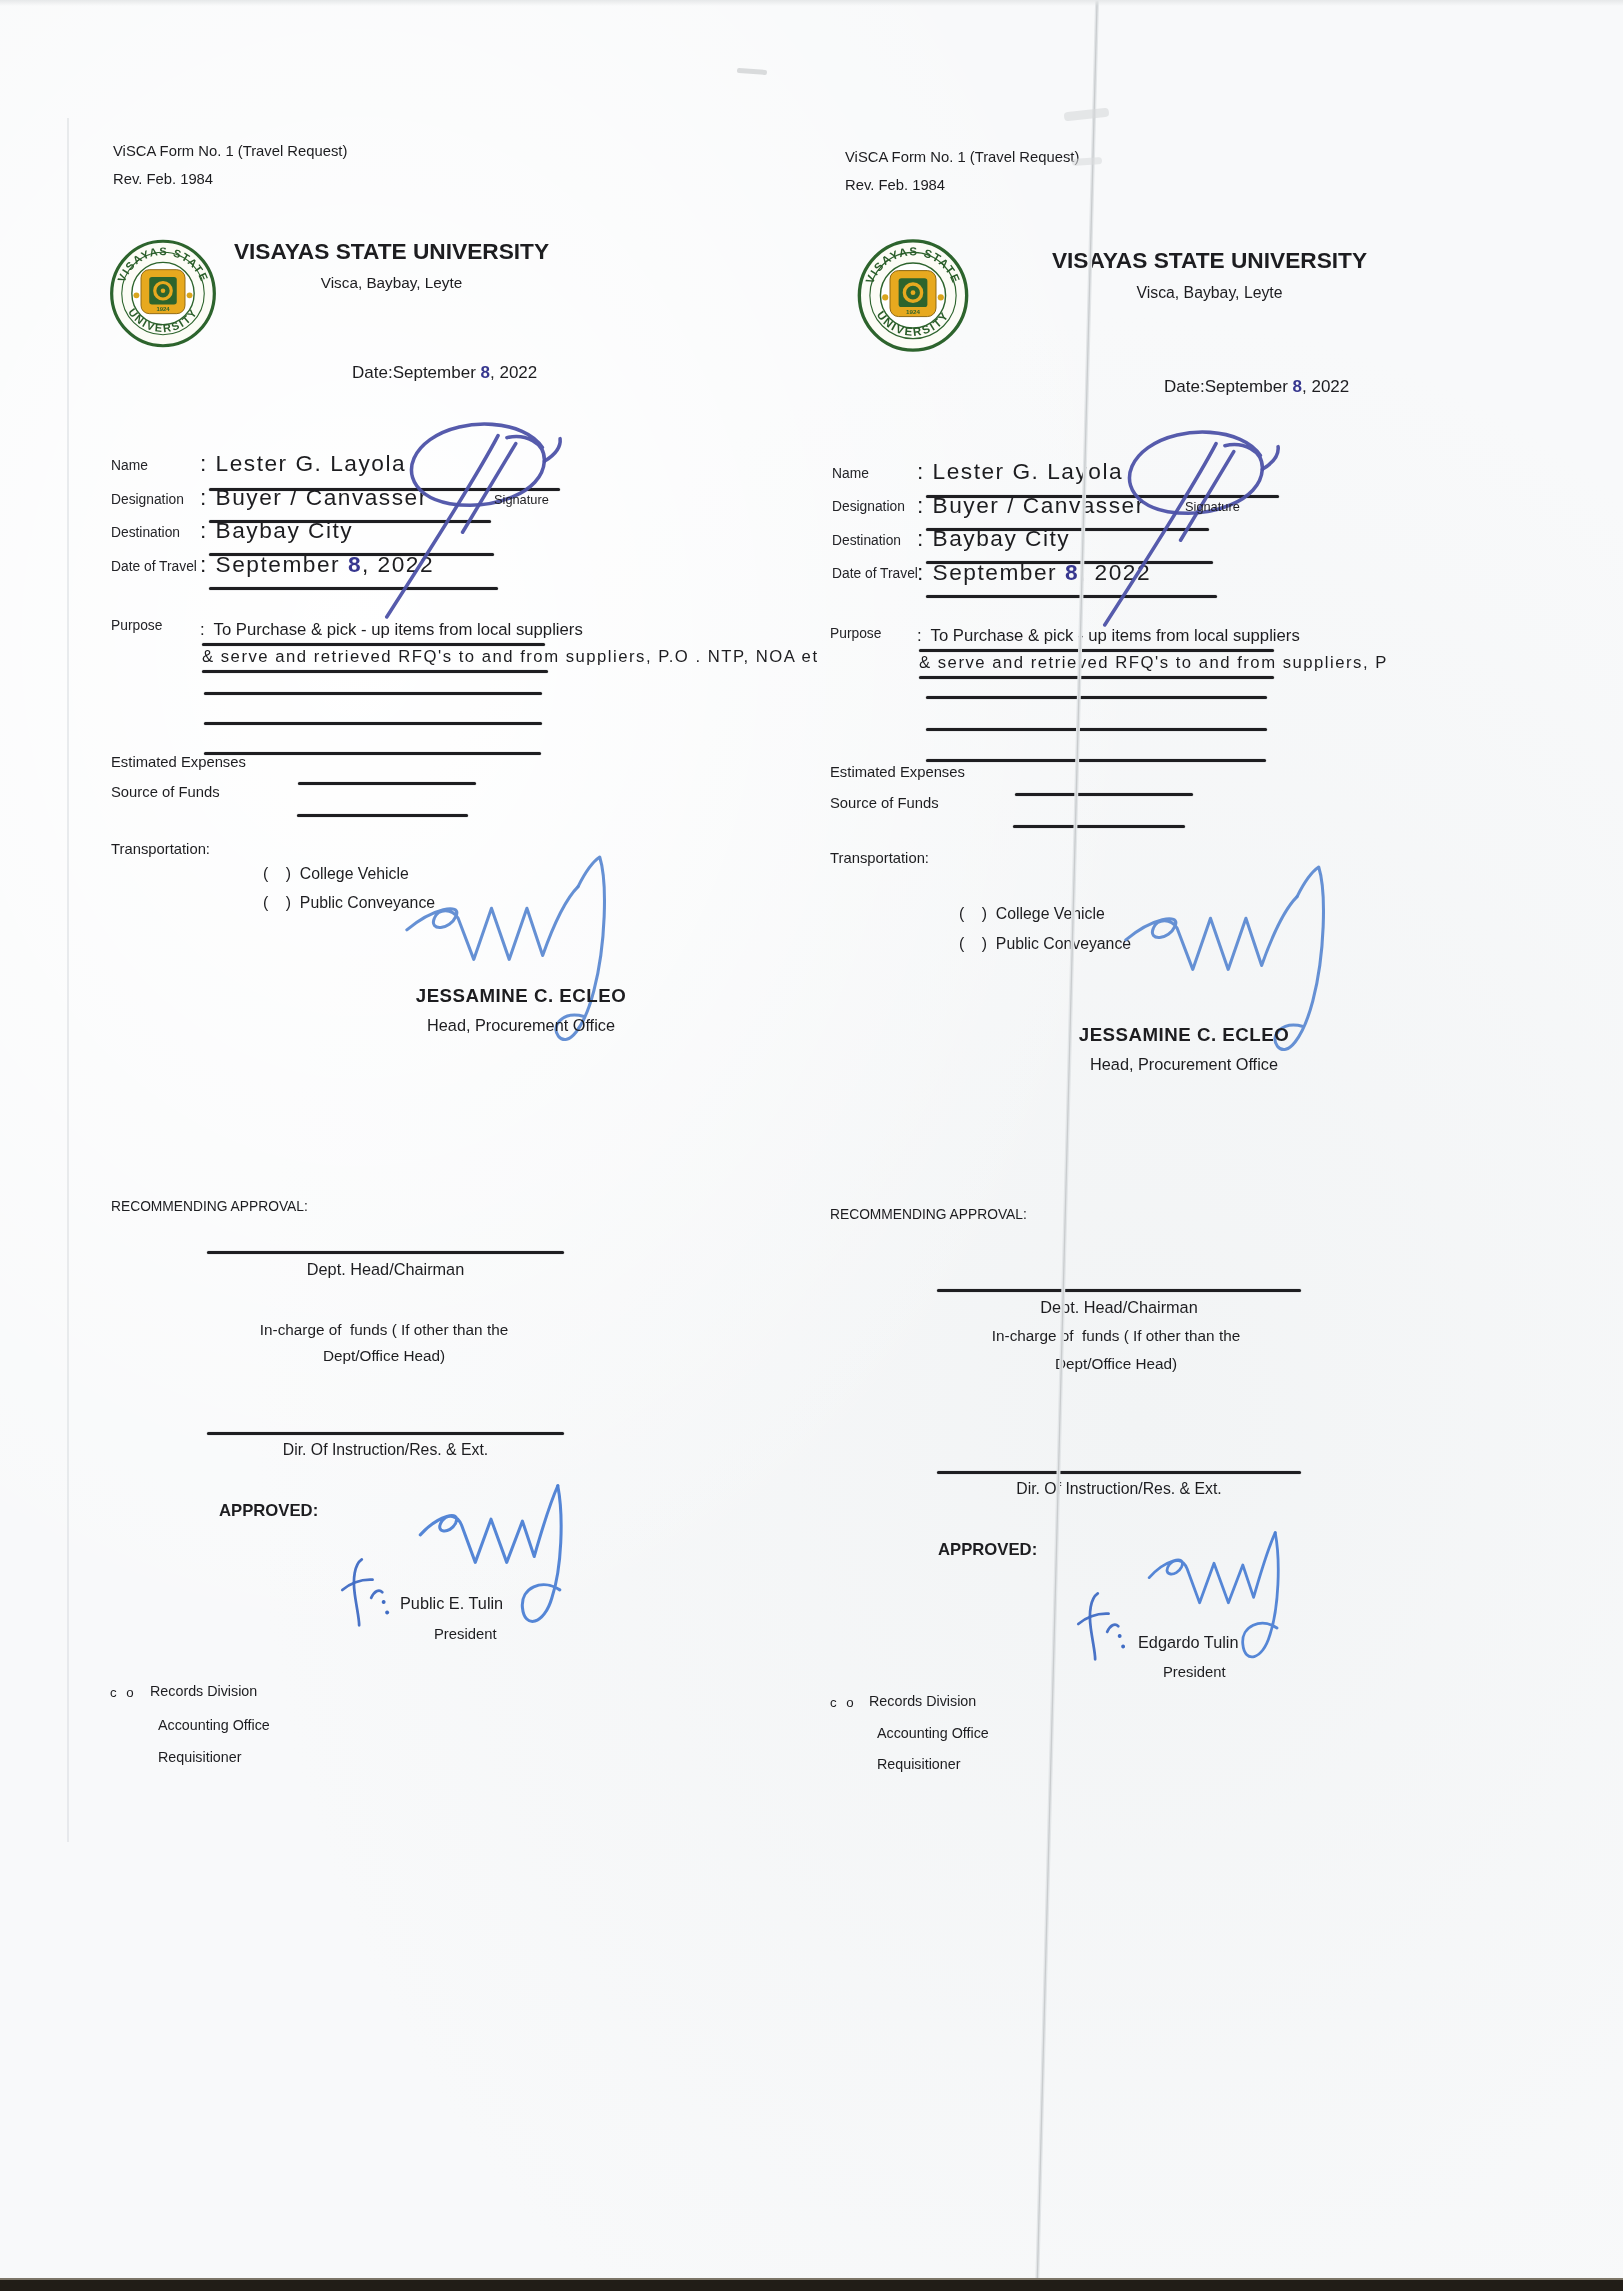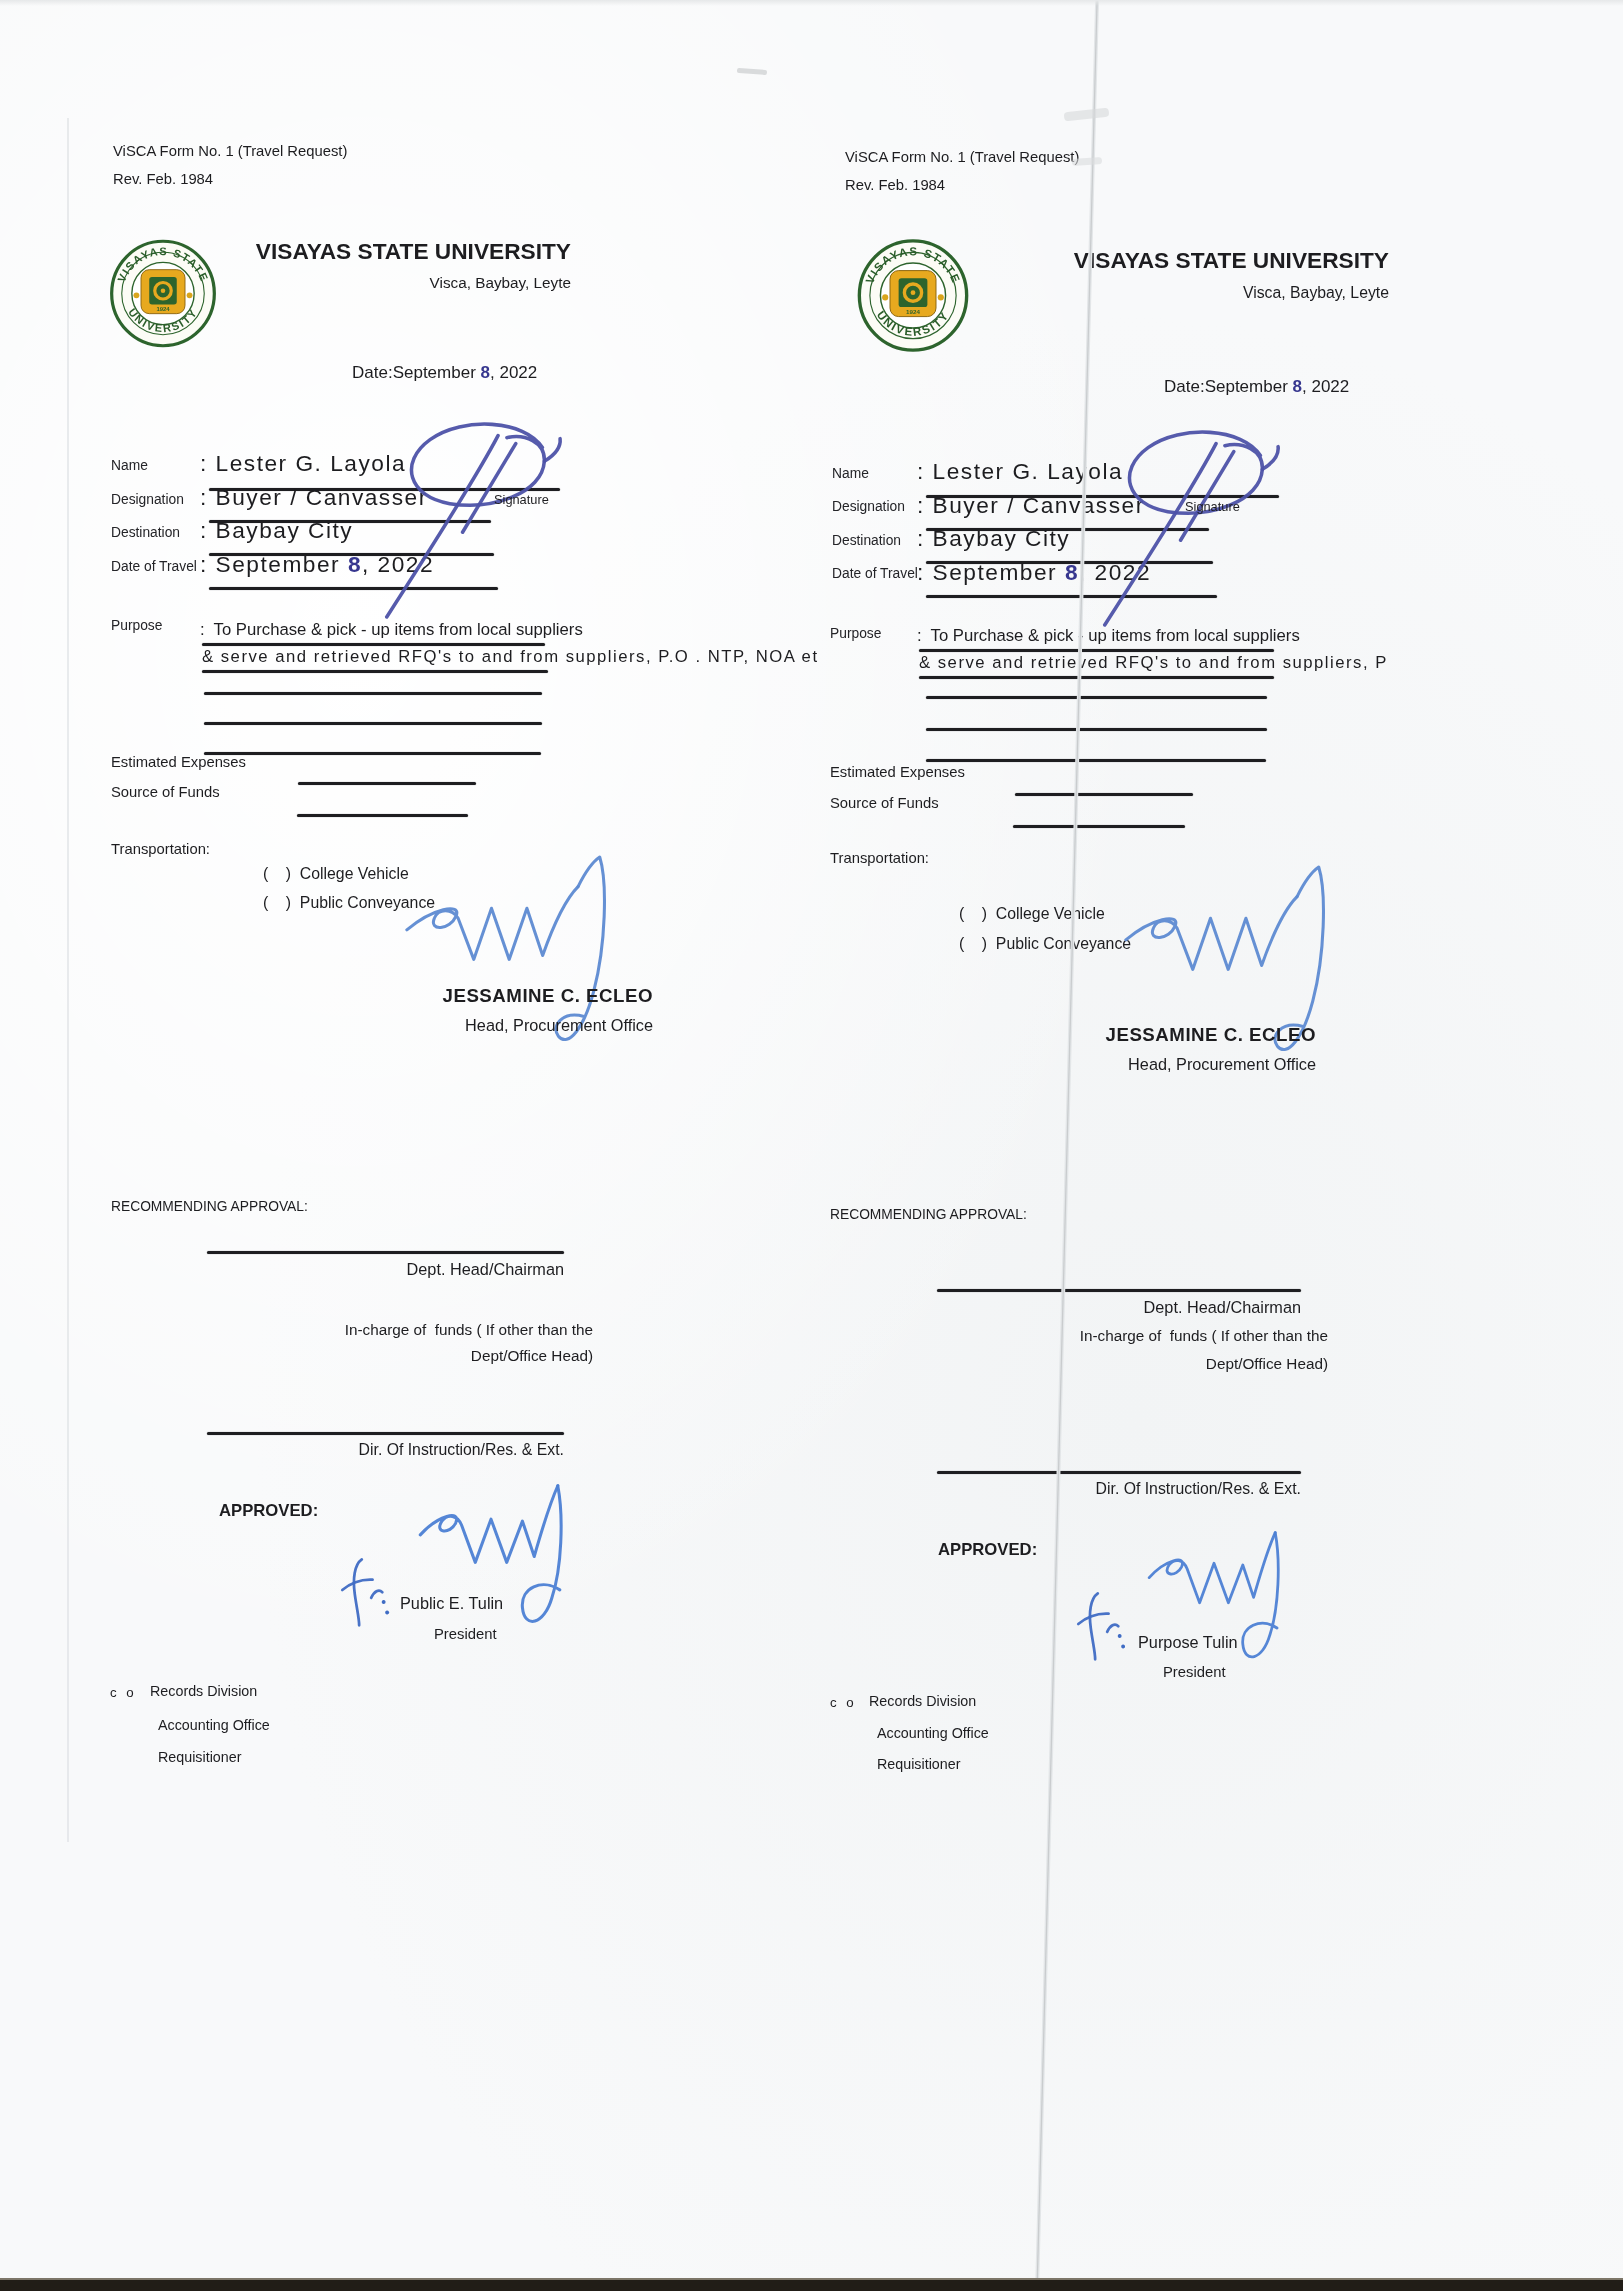--- a/index.html
+++ b/index.html
@@ -5,21 +5,21 @@
   html,body{margin:0;padding:0;background:#e9eaec;}
   #page{
     position:relative;width:1623px;height:2291px;overflow:hidden;
     font-family:"Liberation Sans",sans-serif;color:#1d1d20;
     background:
       radial-gradient(ellipse at 22% 28%, #ffffff 0%, rgba(255,255,255,0) 45%),
       radial-gradient(ellipse at 70% 62%, #f2f4f5 0%, rgba(242,244,245,0) 55%),
       #f8f9fa;
   }
   .t{position:absolute;white-space:pre;line-height:1.15;}
-  .ctr{text-align:right;}
+  .ctr{text-align:center;}
   .b{font-weight:bold;}
   .ln{position:absolute;height:3px;background:#1e1e21;border-radius:2px;box-shadow:0 0 1px rgba(30,30,33,.6);}
   .lbl{font-size:13.8px;color:#242428;}
   .val{font-size:22.7px;letter-spacing:1.5px;}
   .pur{font-size:16.7px;}
   .sig{position:absolute;}
   .sig path{fill:none;stroke-linecap:round;stroke-linejoin:round;}
   .ink1 path{stroke:#4d52a8;stroke-width:3.6;opacity:.95;}
   .ink2 path{stroke:#5d8ad2;stroke-width:3.1;opacity:.95;}
   .ink3 path{stroke:#4c80d4;stroke-width:3.1;opacity:.95;}
@@ -228,21 +228,21 @@
       <path d="M12 34 C22 28 34 26 44 28"></path>
       <path d="M40 46 C44 40 49 38 52 42"></path>
       <circle cx="52" cy="52" r="2" fill="#3f6cc4" stroke="none"></circle>
       <circle cx="54" cy="63" r="2" fill="#3f6cc4" stroke="none"></circle>
     </svg>
 
     <svg class="sig ink3" style="left:1136px;top:1520px" width="156" height="153" viewBox="0 0 160 170">
       <path d="M8 64 C26 44 50 38 44 52 C38 64 22 62 30 50 C36 42 46 44 50 54 L64 92 L80 48 L96 92 L112 50 L124 86 C132 58 140 32 148 14"></path>
       <path d="M148 14 C154 46 152 98 142 128 C134 156 114 160 112 138 C110 118 132 108 150 120"></path>
     </svg>
-    <div class="t" style="left:1138px;top:1633px;font-size:16.3px">Purpose Tulin</div>
+    <div class="t" style="left:1138px;top:1633px;font-size:16.3px">Edgardo Tulin</div>
     <div class="t" style="left:1163px;top:1664px;font-size:14.8px">President</div>
 
     <div class="t" style="left:830px;top:1695px;font-size:13.3px;letter-spacing:3px">c o</div>
     <div class="t" style="left:869px;top:1693px;font-size:14.3px">Records Division</div>
     <div class="t" style="left:877px;top:1725px;font-size:14.3px">Accounting Office</div>
     <div class="t" style="left:877px;top:1756px;font-size:14.3px">Requisitioner</div>
   </section>
 
   <svg class="decor" style="left:0;top:0" width="1623" height="2291" viewBox="0 0 1648 2326">
     <line x1="1114" y1="0" x2="1053" y2="2326" stroke="#e3e6e8" stroke-width="4"></line>

